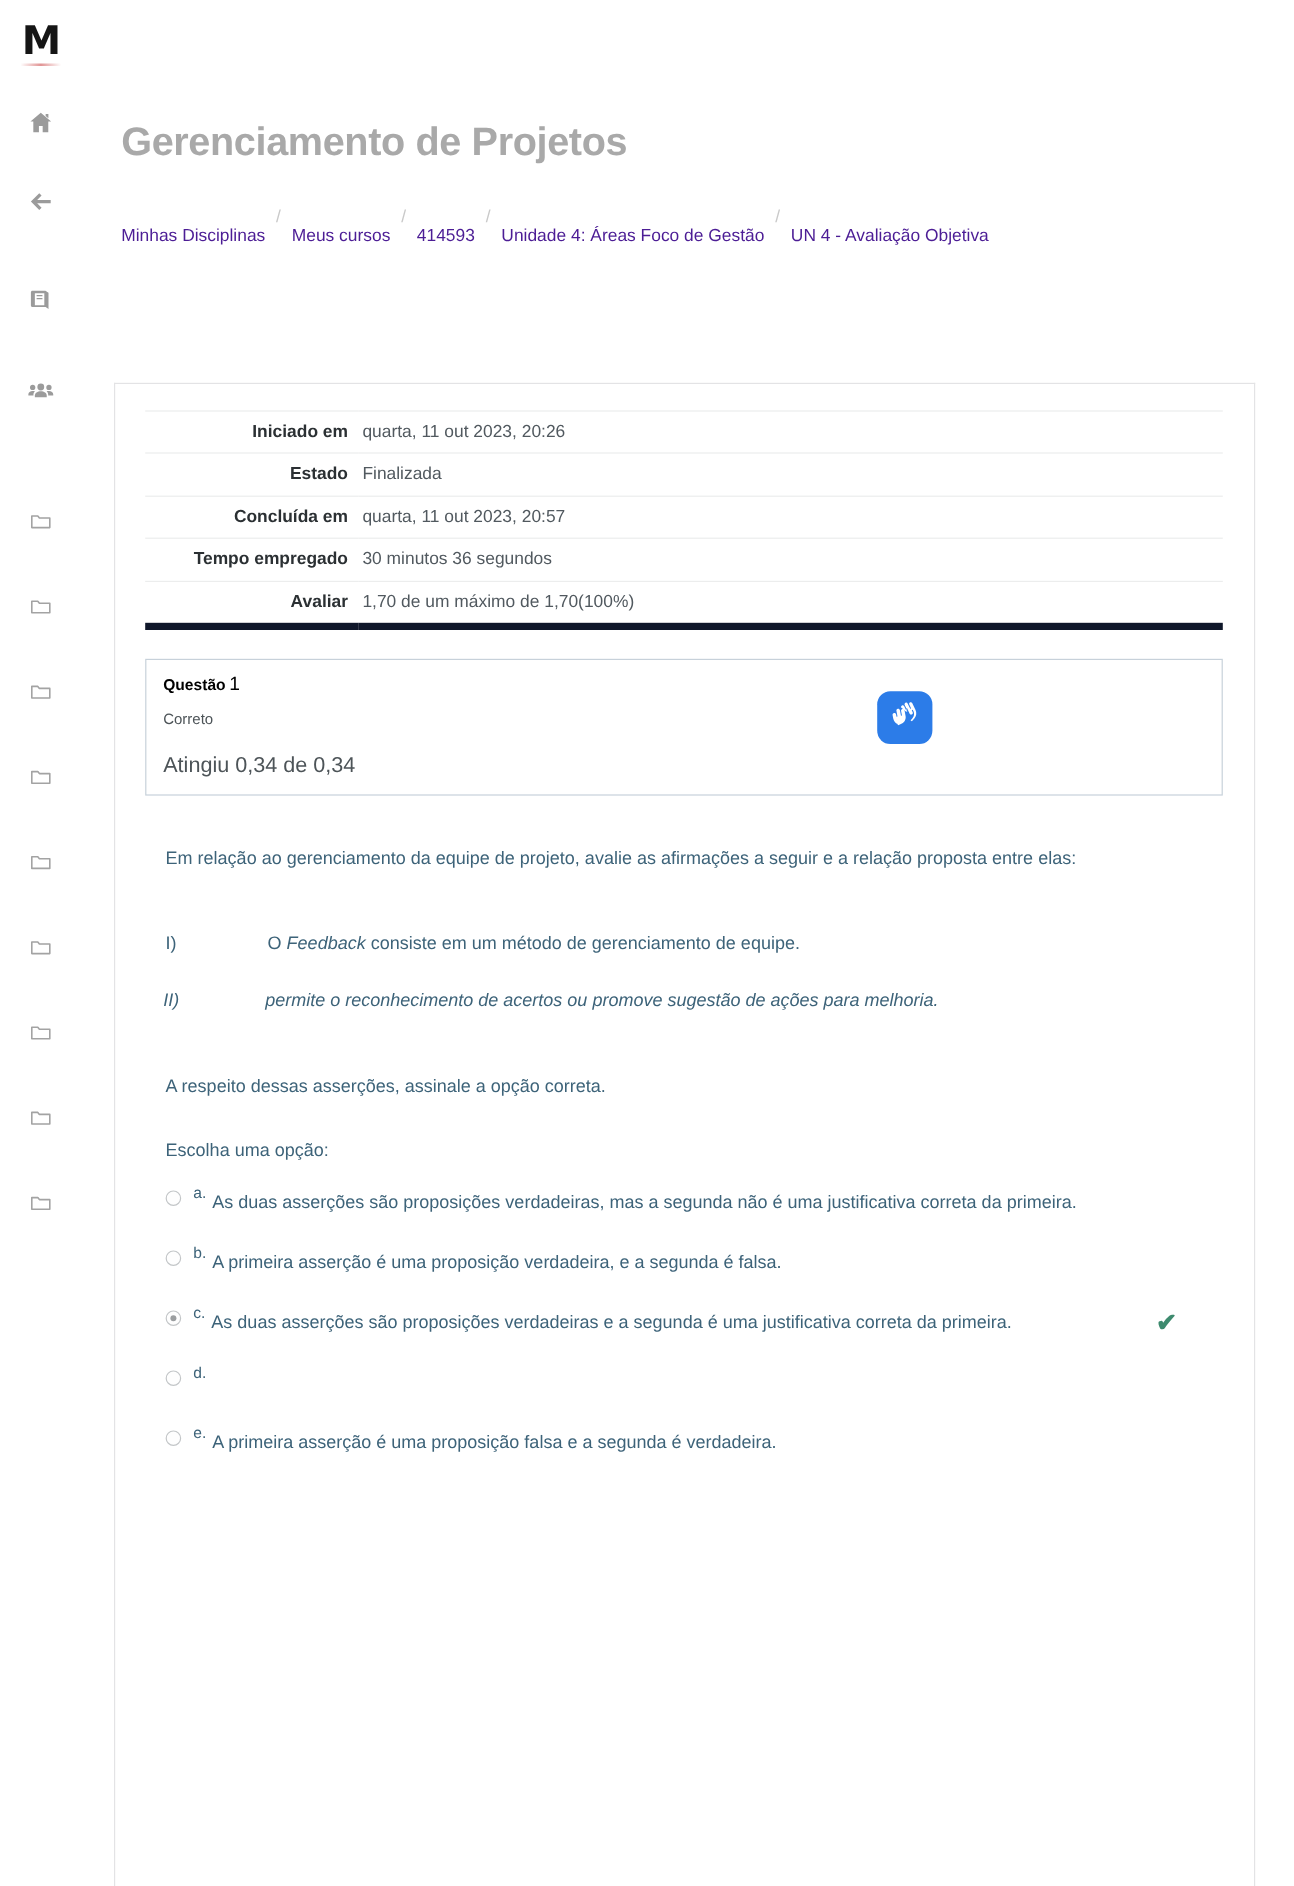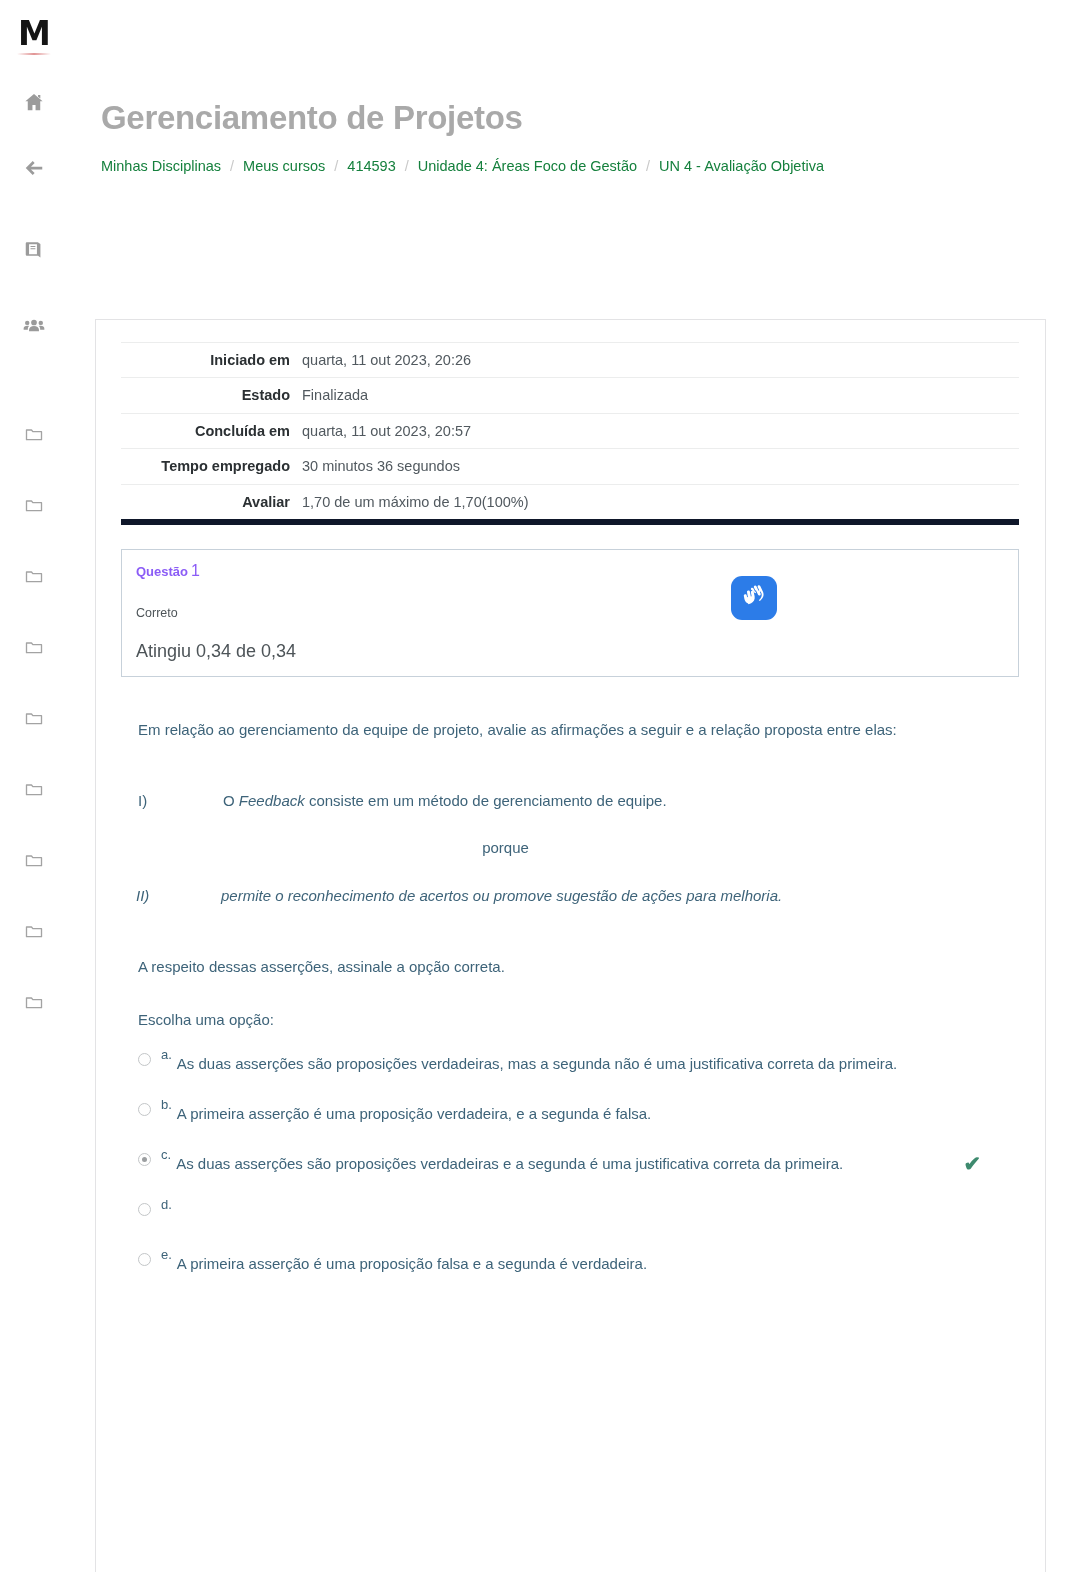--- a/index.html
+++ b/index.html
@@ -74,21 +74,21 @@
   .breadcrumb {
     margin-top: 18px;
     font-size: 14.5px;
     color: #b4b4b4;
     display: flex;
     flex-wrap: wrap;
     align-items: center;
     gap: 0px;
     line-height: 1.4;
   }
-  .crumb { color: #15803d; text-decoration: none; white-space: nowrap; cursor: pointer; }
+  .crumb { color: #4c1d95; text-decoration: none; white-space: nowrap; cursor: pointer; margin-top: 31px; }
   .crumb-sep { color: #c9c9c9; padding: 0 9px; }
 
   
   .card {
     position: absolute;
     left: 95px; top: 319px;
     width: 951px;
     height: 1445px;
     background: #ffffff;
     border: 1px solid #e3e3e5;
@@ -128,24 +128,24 @@
     margin: 24px 25px 0 25px;
     width: 898px;
     min-height: 92px;
     border: 1px solid #c7d1da;
     background: #fff;
     position: relative;
     padding: 11px 14px 12px 14px;
   }
   .q-number {
     font-size: 13px;
-    color: #8b5cf6;
+    color: #000000;
     font-weight: 700;
     line-height: 1.3;
-    margin-bottom: 23px;
+    margin-bottom: 9px;
   }
   .q-number .num {
     font-weight: 400;
     font-size: 16px;
     margin-left: 3px;
   }
   .q-state {
     font-size: 12.5px;
     color: #4d5458;
     margin-bottom: 19px;
@@ -447,21 +447,20 @@
     </div>
 
     <div class="qbody">
       <div class="q-intro">Em relação ao gerenciamento da equipe de projeto, avalie as afirmações a seguir e a relação proposta entre elas:</div>
 
       <div class="q-assert">
         <span class="roman">I)</span>
         <span><span>O </span><em>Feedback</em><span> consiste em um método de gerenciamento de equipe.</span></span>
       </div>
 
-      <div class="q-porque">porque</div>
 
       <div class="q-assert2">
         <span class="roman">II)</span>
         <span>permite o reconhecimento de acertos ou promove sugestão de ações para melhoria.</span>
       </div>
 
       <div class="q-respeito">A respeito dessas asserções, assinale a opção correta.</div>
 
       <div class="answers-label">Escolha uma opção:</div>
 

